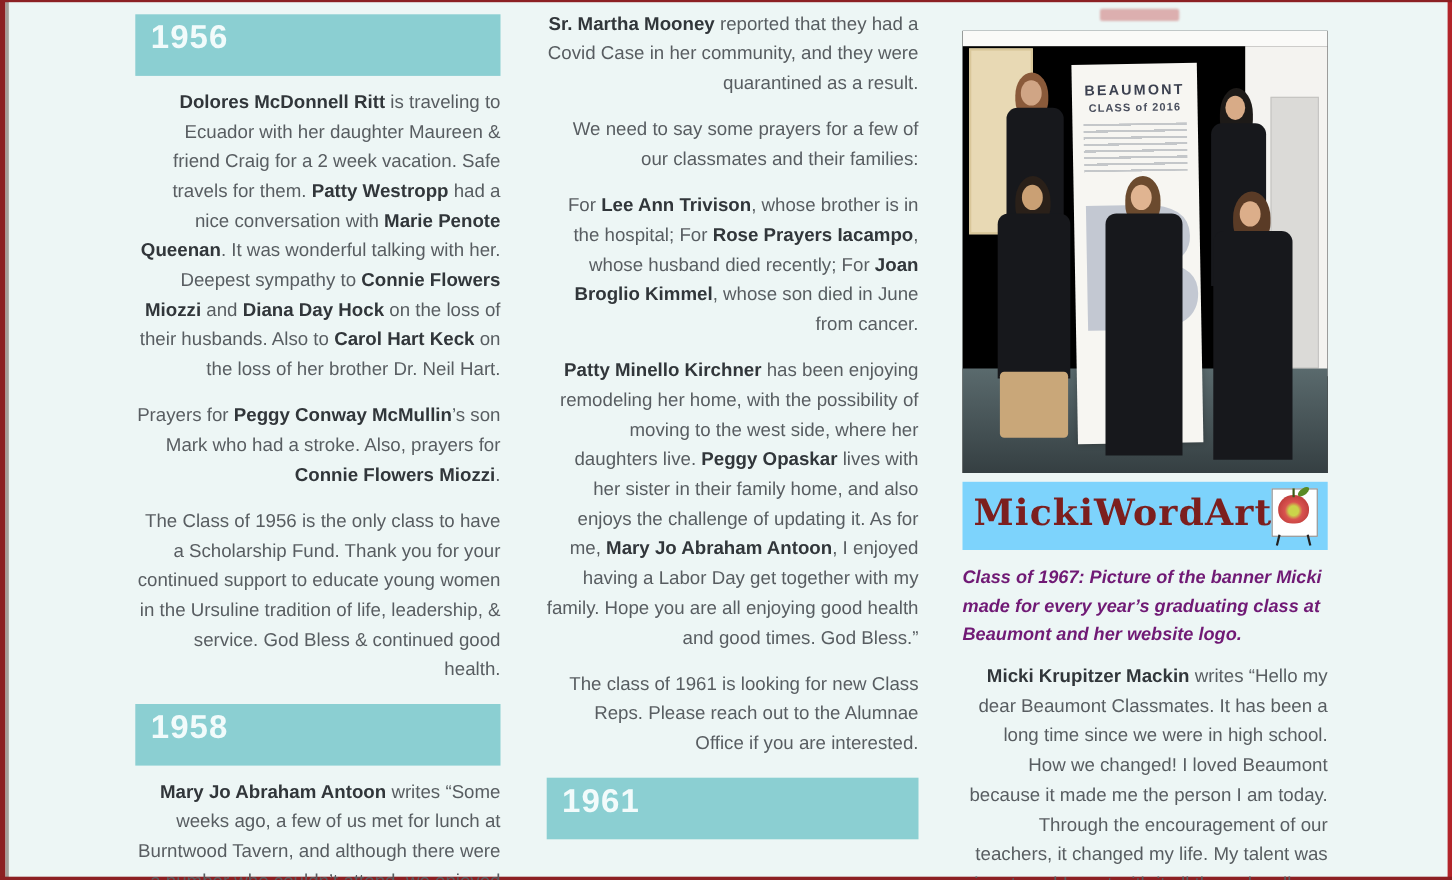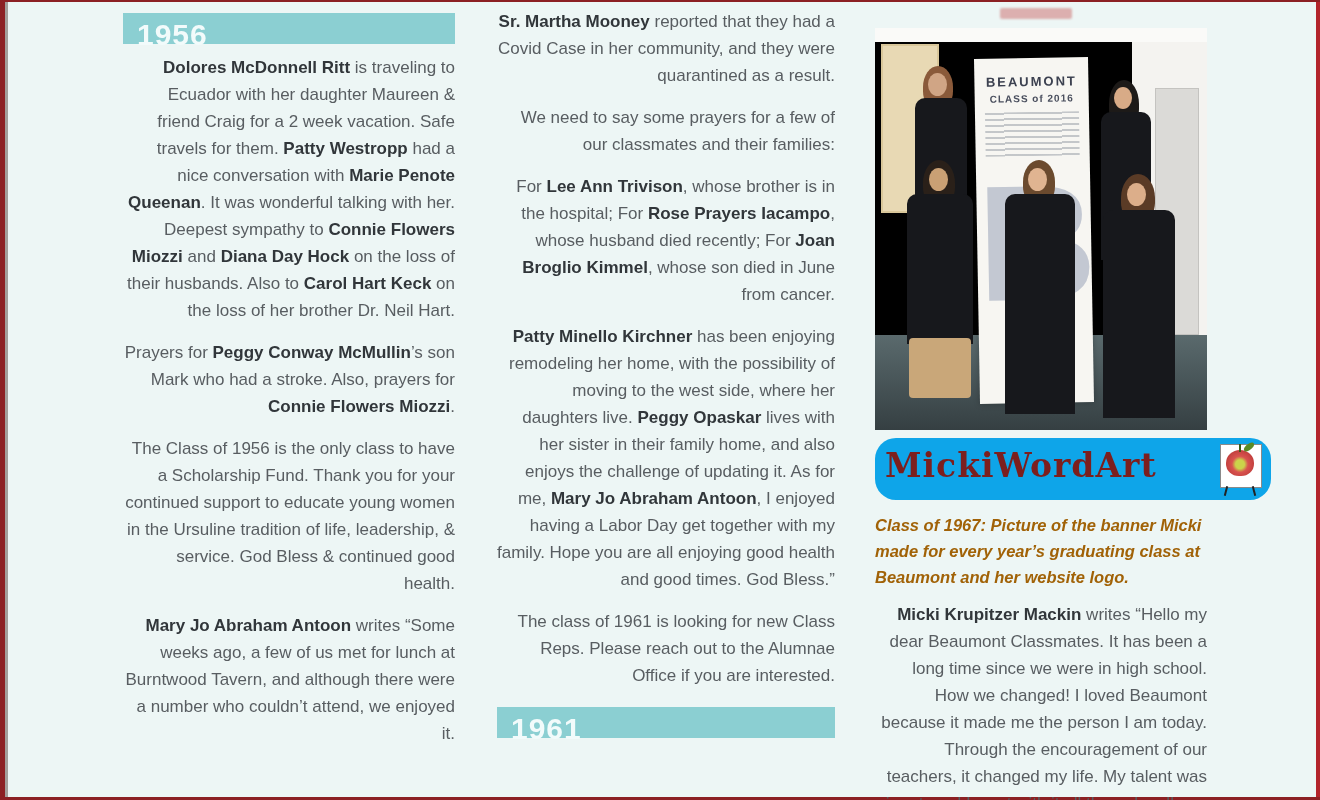--- a/index.html
+++ b/index.html
@@ -10,21 +10,21 @@
   .b-left-gray{position:absolute;left:5px;top:0;width:3px;height:800px;background:#a39e9a;}
   .b-right{position:absolute;right:0;top:0;width:4px;height:800px;background:#b2242a;}
   .b-top{position:absolute;left:0;top:0;width:1320px;height:2px;background:#8c2023;}
   .b-bottom{position:absolute;left:0;bottom:0;width:1320px;height:3px;background:#8c2023;}
 
   .col{position:absolute;top:0;}
   .col-left{left:123px;width:332px;}
   .col-mid{left:497px;width:338px;}
   .col-right{left:875px;width:332px;}
 
-  .year-bar{height:31px;background:#8bcfd2;color:#f2fbfb;font-size:30px;font-weight:700;
+  .year-bar{height:56px;background:#8bcfd2;color:#f2fbfb;font-size:30px;font-weight:700;
             line-height:43px;padding-left:14px;letter-spacing:1px;box-sizing:border-box;}
   .col-left .year-bar.first{margin-top:13px;}
   .year-bar + .para{margin-top:10px;}
 
   .para{font-size:17px;line-height:27px;color:#585d61;margin:15px 0 0 0;text-align:right;}
   .para:first-child{margin-top:8px;}
   .para .b{font-weight:700;color:#31363a;}
   .mt-bar{margin-top:18px;}
 
   
@@ -44,53 +44,56 @@
   .banner .bs{margin-top:4px;font-size:10px;font-weight:700;letter-spacing:1px;color:#4a4f5e;}
   .banner .tiny{margin:8px auto 0 auto;width:82%;height:44px;opacity:.55;
                 background:repeating-linear-gradient(#9aa0a8 0 2px,transparent 2px 6px);}
   .banner .bigB{font-size:165px;line-height:170px;font-weight:700;color:#c3c8d2;margin-top:2px;}
   .person{position:absolute;}
   .person .hair{position:absolute;border-radius:50% 50% 40% 40%;}
   .person .face{position:absolute;border-radius:50%;}
   .person .body{position:absolute;background:#17181c;border-radius:10px 10px 0 0;}
   .person .skirt{position:absolute;background:#c9a779;border-radius:4px;}
 
-  .logo-box{position:relative;margin-top:8px;width:396px;height:62px;background:#0ea5e9;border-radius:21px;}
+  .logo-box{position:relative;margin-top:8px;width:332px;height:62px;background:#7dd3fc;}
   .logo-text{position:absolute;left:10px;top:8px;font-family:"DejaVu Serif",serif;font-weight:700;
              font-size:33px;color:#7c1f1e;letter-spacing:1px;}
   .easel{position:absolute;right:8px;top:4px;width:46px;height:54px;}
   .easel .canvas{position:absolute;left:3px;top:2px;width:40px;height:42px;background:#fff;border:1px solid #8a8a8a;}
   .easel .apple{position:absolute;left:9px;top:8px;width:28px;height:26px;border-radius:50% 50% 46% 46%;
                 background:radial-gradient(circle at 50% 55%,#cbd44a 0 22%,#d9534f 40%,#b03030 95%);}
   .easel .leaf{position:absolute;left:26px;top:2px;width:12px;height:6px;background:#5a8a24;
                border-radius:60% 40%;transform:rotate(-30deg);}
   .easel .stem{position:absolute;left:22px;top:2px;width:2px;height:8px;background:#3c5a16;}
   .easel .leg-l{position:absolute;left:8px;top:44px;width:2px;height:10px;background:#222;transform:rotate(14deg);}
   .easel .leg-r{position:absolute;right:8px;top:44px;width:2px;height:10px;background:#222;transform:rotate(-14deg);}
 
-  .caption{margin-top:12px;font-size:16.5px;line-height:26px;font-weight:700;font-style:italic;color:#a16207;}
+  .caption{margin-top:12px;font-size:16.5px;line-height:26px;font-weight:700;font-style:italic;color:#701a75;}
   .col-right .para{margin-top:11px;}
 </style>
 </head>
 <body>
 
 <div class="page">
   <div class="b-left-maroon"></div>
   <div class="b-left-gray"></div>
   <div class="b-right"></div>
   <div class="b-top"></div>
   <div class="b-bottom"></div>
 
   <div class="col col-left">
     <div class="year-bar first">
       <span>1956</span>
     </div>
     <p class="para"><span class="b">Dolores McDonnell Ritt</span><span> is traveling to Ecuador with her daughter Maureen &amp; friend Craig for a 2 week vacation. Safe travels for them. </span><span class="b">Patty Westropp</span><span> had a nice conversation with </span><span class="b">Marie Penote Queenan</span><span>. It was wonderful talking with her. Deepest sympathy to </span><span class="b">Connie Flowers Miozzi</span><span> and </span><span class="b">Diana Day Hock</span><span> on the loss of their husbands. Also to </span><span class="b">Carol Hart Keck</span><span> on the loss of her brother Dr. Neil Hart.</span></p>
     <p class="para"><span>Prayers for </span><span class="b">Peggy Conway McMullin</span><span>’s son Mark who had a stroke. Also, prayers for </span><span class="b">Connie Flowers Miozzi</span><span>.</span></p>
     <p class="para"><span>The Class of 1956 is the only class to have a Scholarship Fund. Thank you for your continued support to educate young women in the Ursuline tradition of life, leadership, &amp; service.  God Bless &amp; continued good health.</span></p>
+    <div class="year-bar mt-bar">
+      <span>1958</span>
+    </div>
     <p class="para"><span class="b">Mary Jo Abraham Antoon</span><span> writes “Some weeks ago, a few of us met for lunch at Burntwood Tavern, and although there were a number who couldn’t attend, we enjoyed it.</span></p>
 
   </div>
 
   <div class="col col-mid">
     <p class="para"><span class="b">Sr. Martha Mooney</span><span> reported that they had a Covid Case in her community, and they were quarantined as a result.</span></p>
     <p class="para"><span>We need to say some prayers for a few of our classmates and their families:</span></p>
     <p class="para"><span>For </span><span class="b">Lee Ann Trivison</span><span>, whose brother is in the hospital; For </span><span class="b">Rose Prayers Iacampo</span><span>, whose husband died recently; For </span><span class="b">Joan Broglio Kimmel</span><span>, whose son died in June from cancer.</span></p>
     <p class="para"><span class="b">Patty Minello Kirchner</span><span> has been enjoying remodeling her home, with the possibility of moving to the west side, where her daughters live. </span><span class="b">Peggy Opaskar</span><span> lives with her sister in their family home, and also enjoys the challenge of updating it. As for me, </span><span class="b">Mary Jo Abraham Antoon</span><span>, I enjoyed having a Labor Day get together with my family. Hope you are all enjoying good health and good times. God Bless.”</span></p>
     <p class="para"><span>The class of 1961 is looking for new Class Reps. Please reach out to the Alumnae Office if you are interested.</span></p>

